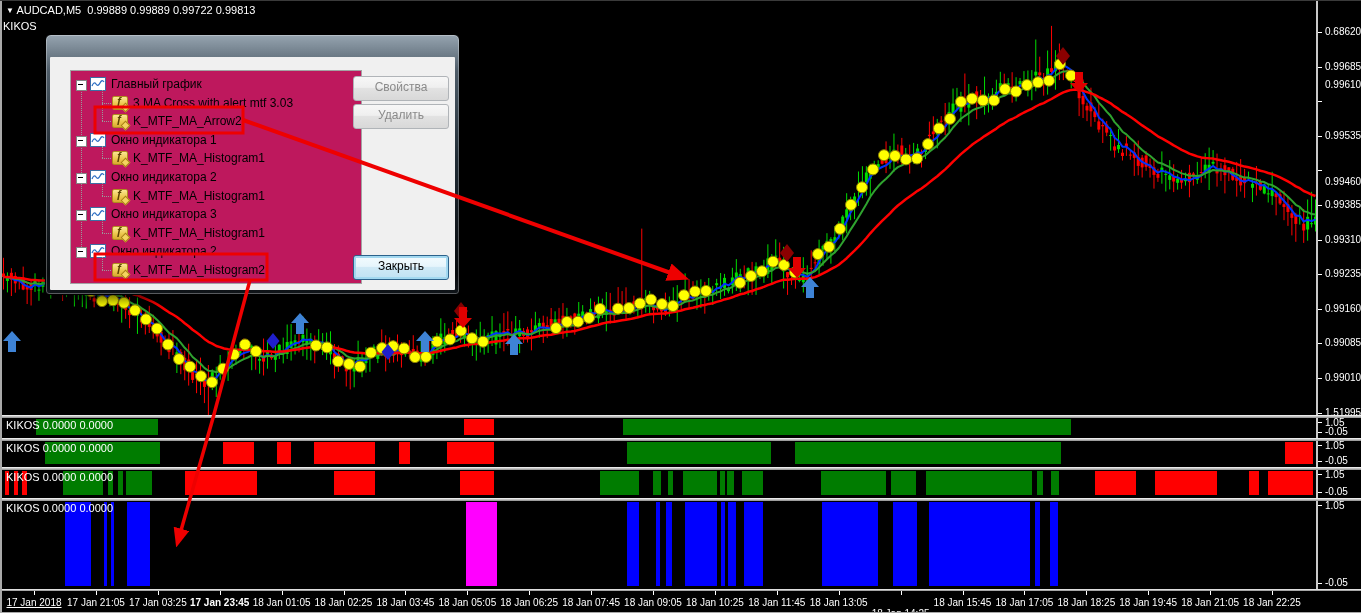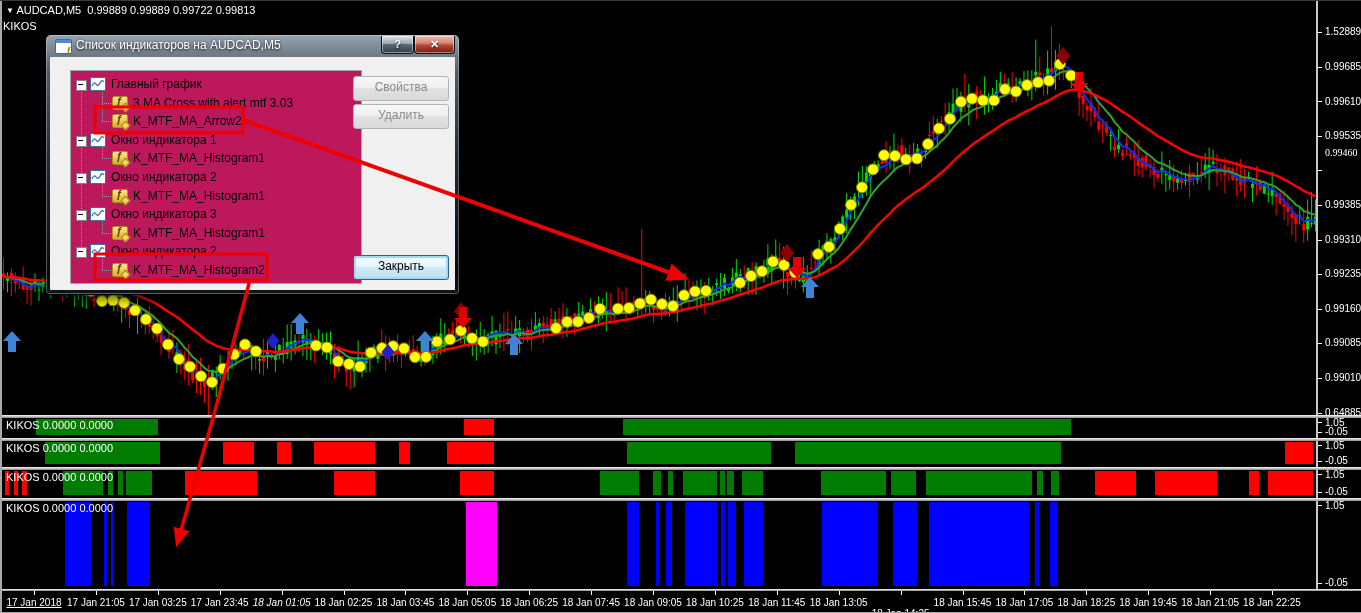--- a/index.html
+++ b/index.html
@@ -821,43 +821,43 @@
         <path d="M514,333 l9,10 h-5 v11 h-8 v-11 h-5 z" fill="#3E83D6"></path>
         <path d="M810,276 l9,10 h-5 v11 h-8 v-11 h-5 z" fill="#3E83D6"></path>
         <path d="M463,327 l9,-10 h-5 v-11 h-8 v11 h-5 z" fill="#E00000"></path>
         <path d="M797,277 l9,-10 h-5 v-11 h-8 v11 h-5 z" fill="#E00000"></path>
         <path d="M1079,92 l9,-10 h-5 v-11 h-8 v11 h-5 z" fill="#E00000"></path>
       </svg>
     <div class="overlay-text" style="left:6px;top:3px"><span style="font-size:8px;vertical-align:1px">▼</span> <span>AUDCAD,M5  0.99889 0.99889 0.99722 0.99813</span></div>
     <div class="overlay-text" style="left:3px;top:19px">KIKOS</div>
     <div class="axis-panel" id="price-axis">
         <div class="axis-tick" style="top: 31px;"></div>
-        <div class="axis-label" style="top: 25px;">1.52889</div>
+        <div class="axis-label" style="top: 25px;">0.68620</div>
         <div class="axis-tick" style="top: 65.6px;"></div>
         <div class="axis-label" style="top: 59.6px;">0.99685</div>
         <div class="axis-tick" style="top: 100.2px;"></div>
-        <div class="axis-label" style="top: 95px;">0.99610</div>
+        <div class="axis-label" style="top: 78px;">0.99610</div>
         <div class="axis-tick" style="top: 134.8px;"></div>
         <div class="axis-label" style="top: 128.8px;">0.99535</div>
         <div class="axis-tick" style="top: 169.4px;"></div>
-        <div class="axis-label" style="top: 146px; font-family: Liberation Serif, serif;">0.99460</div>
+        <div class="axis-label" style="top: 175px;">0.99460</div>
         <div class="axis-tick" style="top: 204px;"></div>
         <div class="axis-label" style="top: 198px;">0.99385</div>
         <div class="axis-tick" style="top: 238.6px;"></div>
         <div class="axis-label" style="top: 232.6px;">0.99310</div>
         <div class="axis-tick" style="top: 273.2px;"></div>
         <div class="axis-label" style="top: 267.2px;">0.99235</div>
         <div class="axis-tick" style="top: 307.8px;"></div>
         <div class="axis-label" style="top: 301.8px;">0.99160</div>
         <div class="axis-tick" style="top: 342.4px;"></div>
         <div class="axis-label" style="top: 336.4px;">0.99085</div>
         <div class="axis-tick" style="top: 377px;"></div>
         <div class="axis-label" style="top: 371px;">0.99010</div>
         <div class="axis-tick" style="top: 411.6px;"></div>
-        <div class="axis-label" style="top: 405.6px;">0.64885</div>
+        <div class="axis-label" style="top: 405.6px;">1.51995</div>
       </div>
   </div>
 
   <div id="indicators">
       <div class="separator" style="top: 414px; height: 3px;"></div>
       <div class="separator" style="top: 437px; height: 3px;"></div>
       <div class="separator" style="top: 466px; height: 3px;"></div>
       <div class="separator" style="top: 497px; height: 3px;"></div>
       <div class="separator" style="top: 588px; height: 2px;"></div>
       <div class="chartrow" style="top: 417px; height: 20px;">
@@ -962,23 +962,23 @@
     </div>
 
   <div class="chartrow" id="time-axis" style="top:590px;height:23px">
       <div class="time-tick" style="left: 34px;"></div>
       <div class="time-label" style="left: 34px; text-decoration: underline;">17 Jan 2018</div>
       <div class="time-tick" style="left: 95.9px;"></div>
       <div class="time-label" style="left: 95.9px;">17 Jan 21:05</div>
       <div class="time-tick" style="left: 157.8px;"></div>
       <div class="time-label" style="left: 157.8px;">17 Jan 03:25</div>
       <div class="time-tick" style="left: 219.7px;"></div>
-      <div class="time-label" style="left: 219.7px;">17 Jan 23:45</div>
+      <div class="time-label" style="left: 219.7px; font-weight: bold;">17 Jan 23:45</div>
       <div class="time-tick" style="left: 281.6px;"></div>
-      <div class="time-label" style="left: 281.6px; font-style: italic;">18 Jan 01:05</div>
+      <div class="time-label" style="left: 281.6px;">18 Jan 01:05</div>
       <div class="time-tick" style="left: 343.5px;"></div>
       <div class="time-label" style="left: 343.5px;">18 Jan 02:25</div>
       <div class="time-tick" style="left: 405.4px;"></div>
       <div class="time-label" style="left: 405.4px;">18 Jan 03:45</div>
       <div class="time-tick" style="left: 467.3px;"></div>
       <div class="time-label" style="left: 467.3px;">18 Jan 05:05</div>
       <div class="time-tick" style="left: 529.2px;"></div>
       <div class="time-label" style="left: 529.2px; text-align: center;">18 Jan 06:25</div>
       <div class="time-tick" style="left: 591.1px;"></div>
       <div class="time-label" style="left: 591.1px;">18 Jan 07:45</div>
@@ -1003,26 +1003,20 @@
       <div class="time-tick" style="left: 1210.1px;"></div>
       <div class="time-label" style="left: 1210.1px;">18 Jan 21:05</div>
       <div class="time-tick" style="left: 1272px;"></div>
       <div class="time-label" style="left: 1272px;">18 Jan 22:25</div>
     </div>
 
   <div class="edge" style="left:0;top:0;width:2px;height:613px"></div>
   <div class="edge" style="left:0;top:611px;width:1361px;height:2px"></div>
 
   <div id="dialog">
-    <div id="dlg-titlebar">
-      <div id="dlg-icon"></div>
-      <div id="dlg-title">Список индикаторов на AUDCAD,M5</div>
-      <div class="cap-btn" id="btn-help">?</div>
-      <div class="cap-btn" id="btn-close-x">✕</div>
-    </div>
     <div id="dlg-client">
       <div id="listbox">
           <div id="tree">
             <div class="treerow" style="top:4px">
      <div class="expander"></div>
      <div class="winicon">
        <svg width="14" height="12">
                   <path d="M1,8 Q3,3 5,6 T9,5 T13,4" stroke="#2f6fc4" fill="none" stroke-width="1.3"></path>
                 </svg>
               </div>

